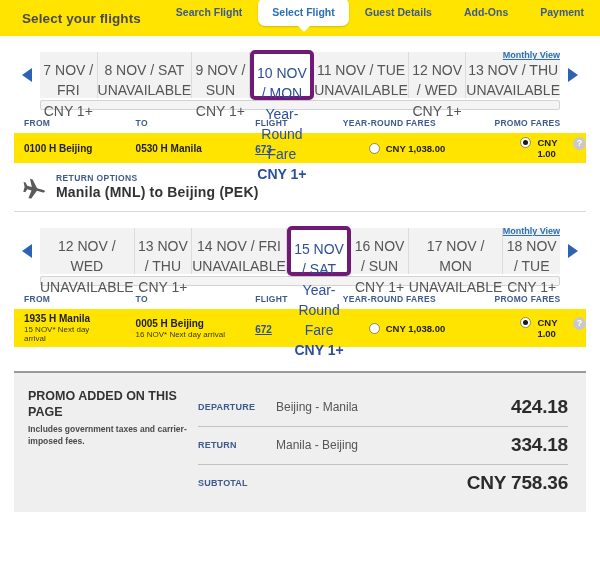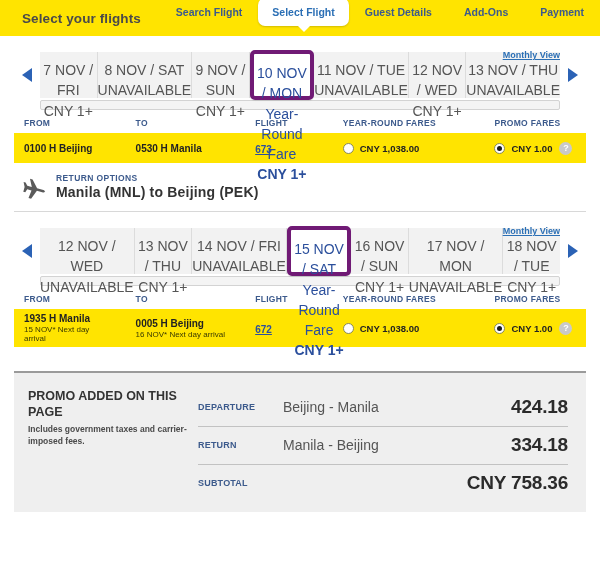--- a/index.html
+++ b/index.html
@@ -202,24 +202,25 @@
     margin-top: 1px;
   }
   .flight-no {
     font-size: 10px;
     font-weight: bold;
     color: #2b4f9c;
     text-decoration: underline;
   }
   .fare-opt {
     display: flex;
-    align-items: center;
+    align-items: flex-start;
     font-size: 9.5px;
     font-weight: bold;
     color: #222222;
+    margin-left: 26px;
   }
   .radio {
     width: 11px; height: 11px;
     border: 1px solid #8a8a55;
     border-radius: 50%;
     background: #ffffff;
     margin-right: 6px;
     flex: none;
     position: relative;
   }
@@ -277,23 +278,22 @@
   .fee-label {
     width: 78px;
     flex: none;
     font-size: 9px;
     font-weight: bold;
     color: #3c5a8c;
     letter-spacing: 0.2px;
   }
   .fee-route {
     flex: 1;
-    font-size: 14px;
+    font-size: 12px;
     color: #555555;
-    margin-left: 7px;
   }
   .fee-amt {
     font-size: 19px;
     font-weight: bold;
     color: #2b2b2b;
     text-align: right;
     letter-spacing: -0.2px;
   }
 
   

